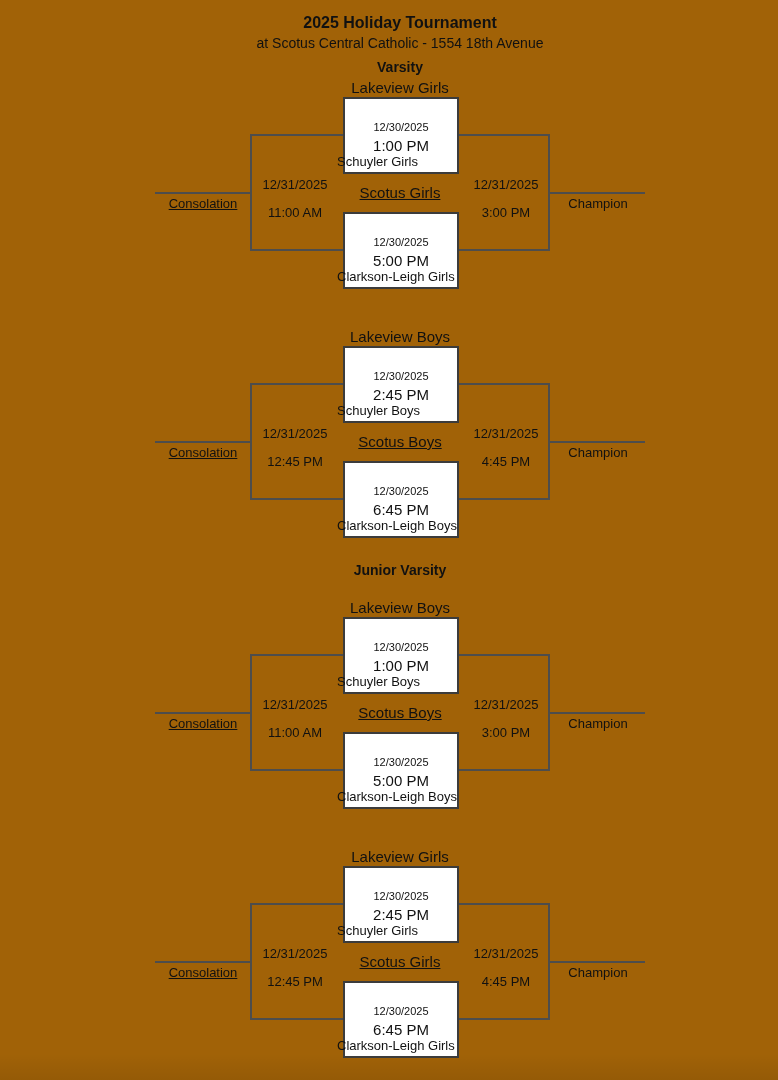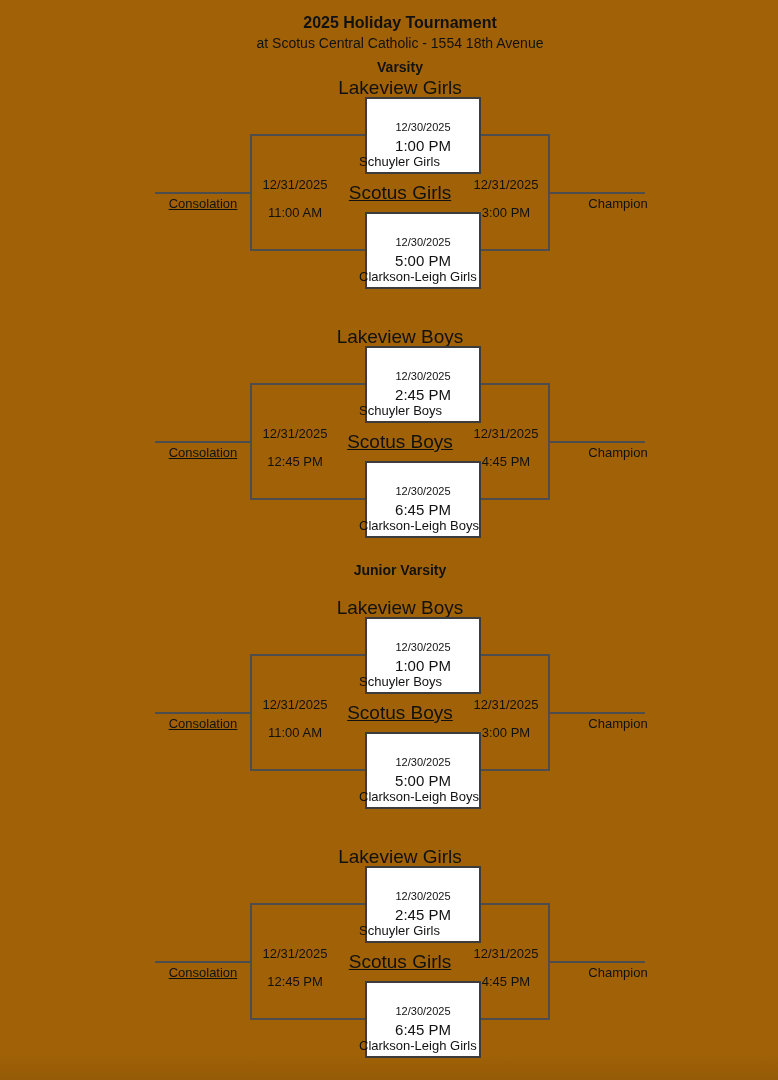--- a/index.html
+++ b/index.html
@@ -37,52 +37,52 @@
     position: absolute; left: 250px; top: 56px; width: 300px; height: 117px;
     border: 2px solid #4d4d4d; box-sizing: border-box;
   }
   .stub { position: absolute; top: 114px; width: 95px; height: 0; border-top: 2px solid #4d4d4d; }
   .stub-left  { left: 155px; }
   .stub-right { left: 550px; }
 
   .gbox {
     position: absolute; left: 343px; width: 116px; height: 77px;
     background: #ffffff; border: 2px solid #3c3c3c; box-sizing: border-box;
-    z-index: 2; text-align: center; margin-left: 22px;
+    z-index: 2; text-align: center;
   }
   .gbox-top    { top: 19px; }
   .gbox-bottom { top: 134px; }
   .gdate { margin-top: 21px; font-size: 11px; line-height: 15px; }
   .gtime { margin-top: 3px;  font-size: 15px; line-height: 15px; }
   .gteam {
     position: absolute; left: -8px; right: -8px; bottom: 2px;
     font-size: 13px; line-height: 16px; white-space: nowrap; text-align: left;
   }
 
   .team {
     position: absolute; left: 300px; width: 200px; text-align: center;
-    font-size: 19px; line-height: 16px; white-space: nowrap;
+    font-size: 15px; line-height: 16px; white-space: nowrap;
   }
   .team-top { top: 2px; }
   .team-mid { top: 107px; z-index: 3; text-decoration: underline; }
 
   .side-dt {
     position: absolute; top: 99px; width: 110px; text-align: center;
     font-size: 13px; line-height: 15px;
   }
   .side-dt .dt2 { margin-top: 13px; }
   .side-dt-left  { left: 240px; }
   .side-dt-right { left: 451px; }
 
   .side-label {
     position: absolute; top: 118px; width: 160px; text-align: center;
     font-size: 13px; line-height: 16px; white-space: nowrap;
   }
   .side-label-left  { left: 123px; text-decoration: underline; }
-  .side-label-right { left: 538px; }
+  .side-label-right { left: 518px; }
 
   .bottom-shade {
     position: absolute; left: 0; right: 0; bottom: 0; height: 26px;
     background: linear-gradient(to bottom, rgba(0,0,0,0), rgba(0,0,0,0.08));
     pointer-events: none;
   }
 </style>
 </head>
 <body>
 

